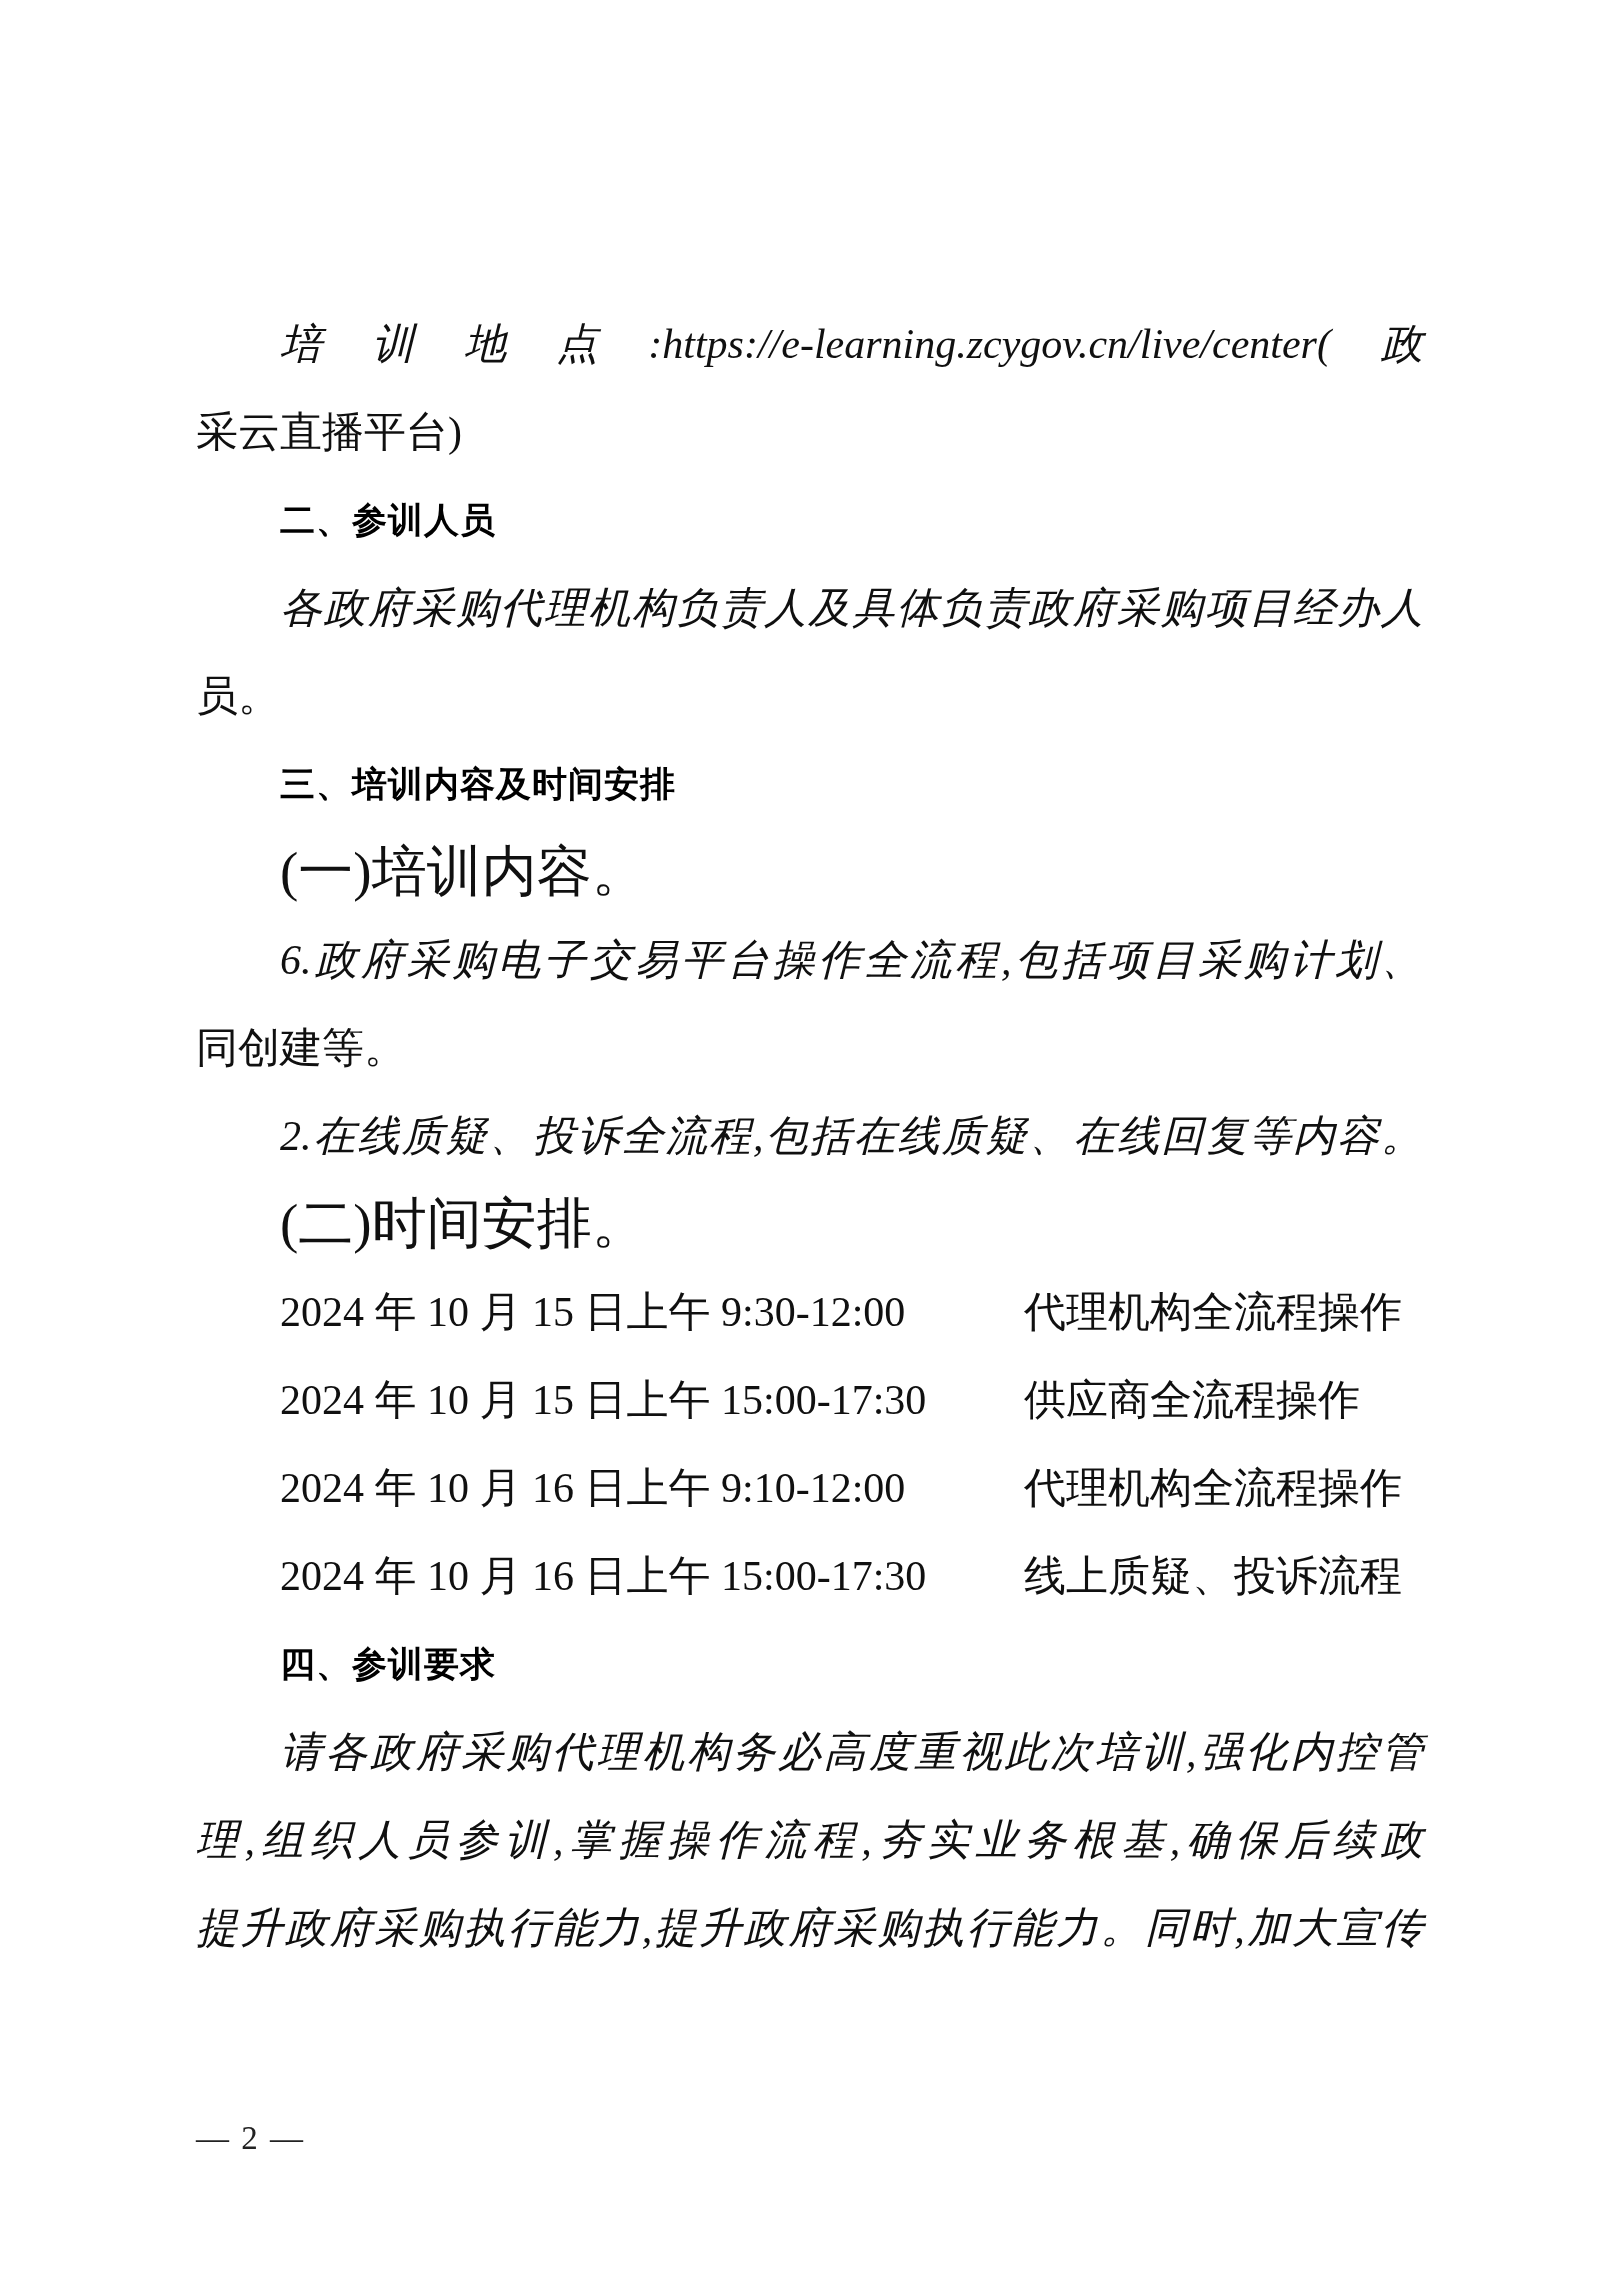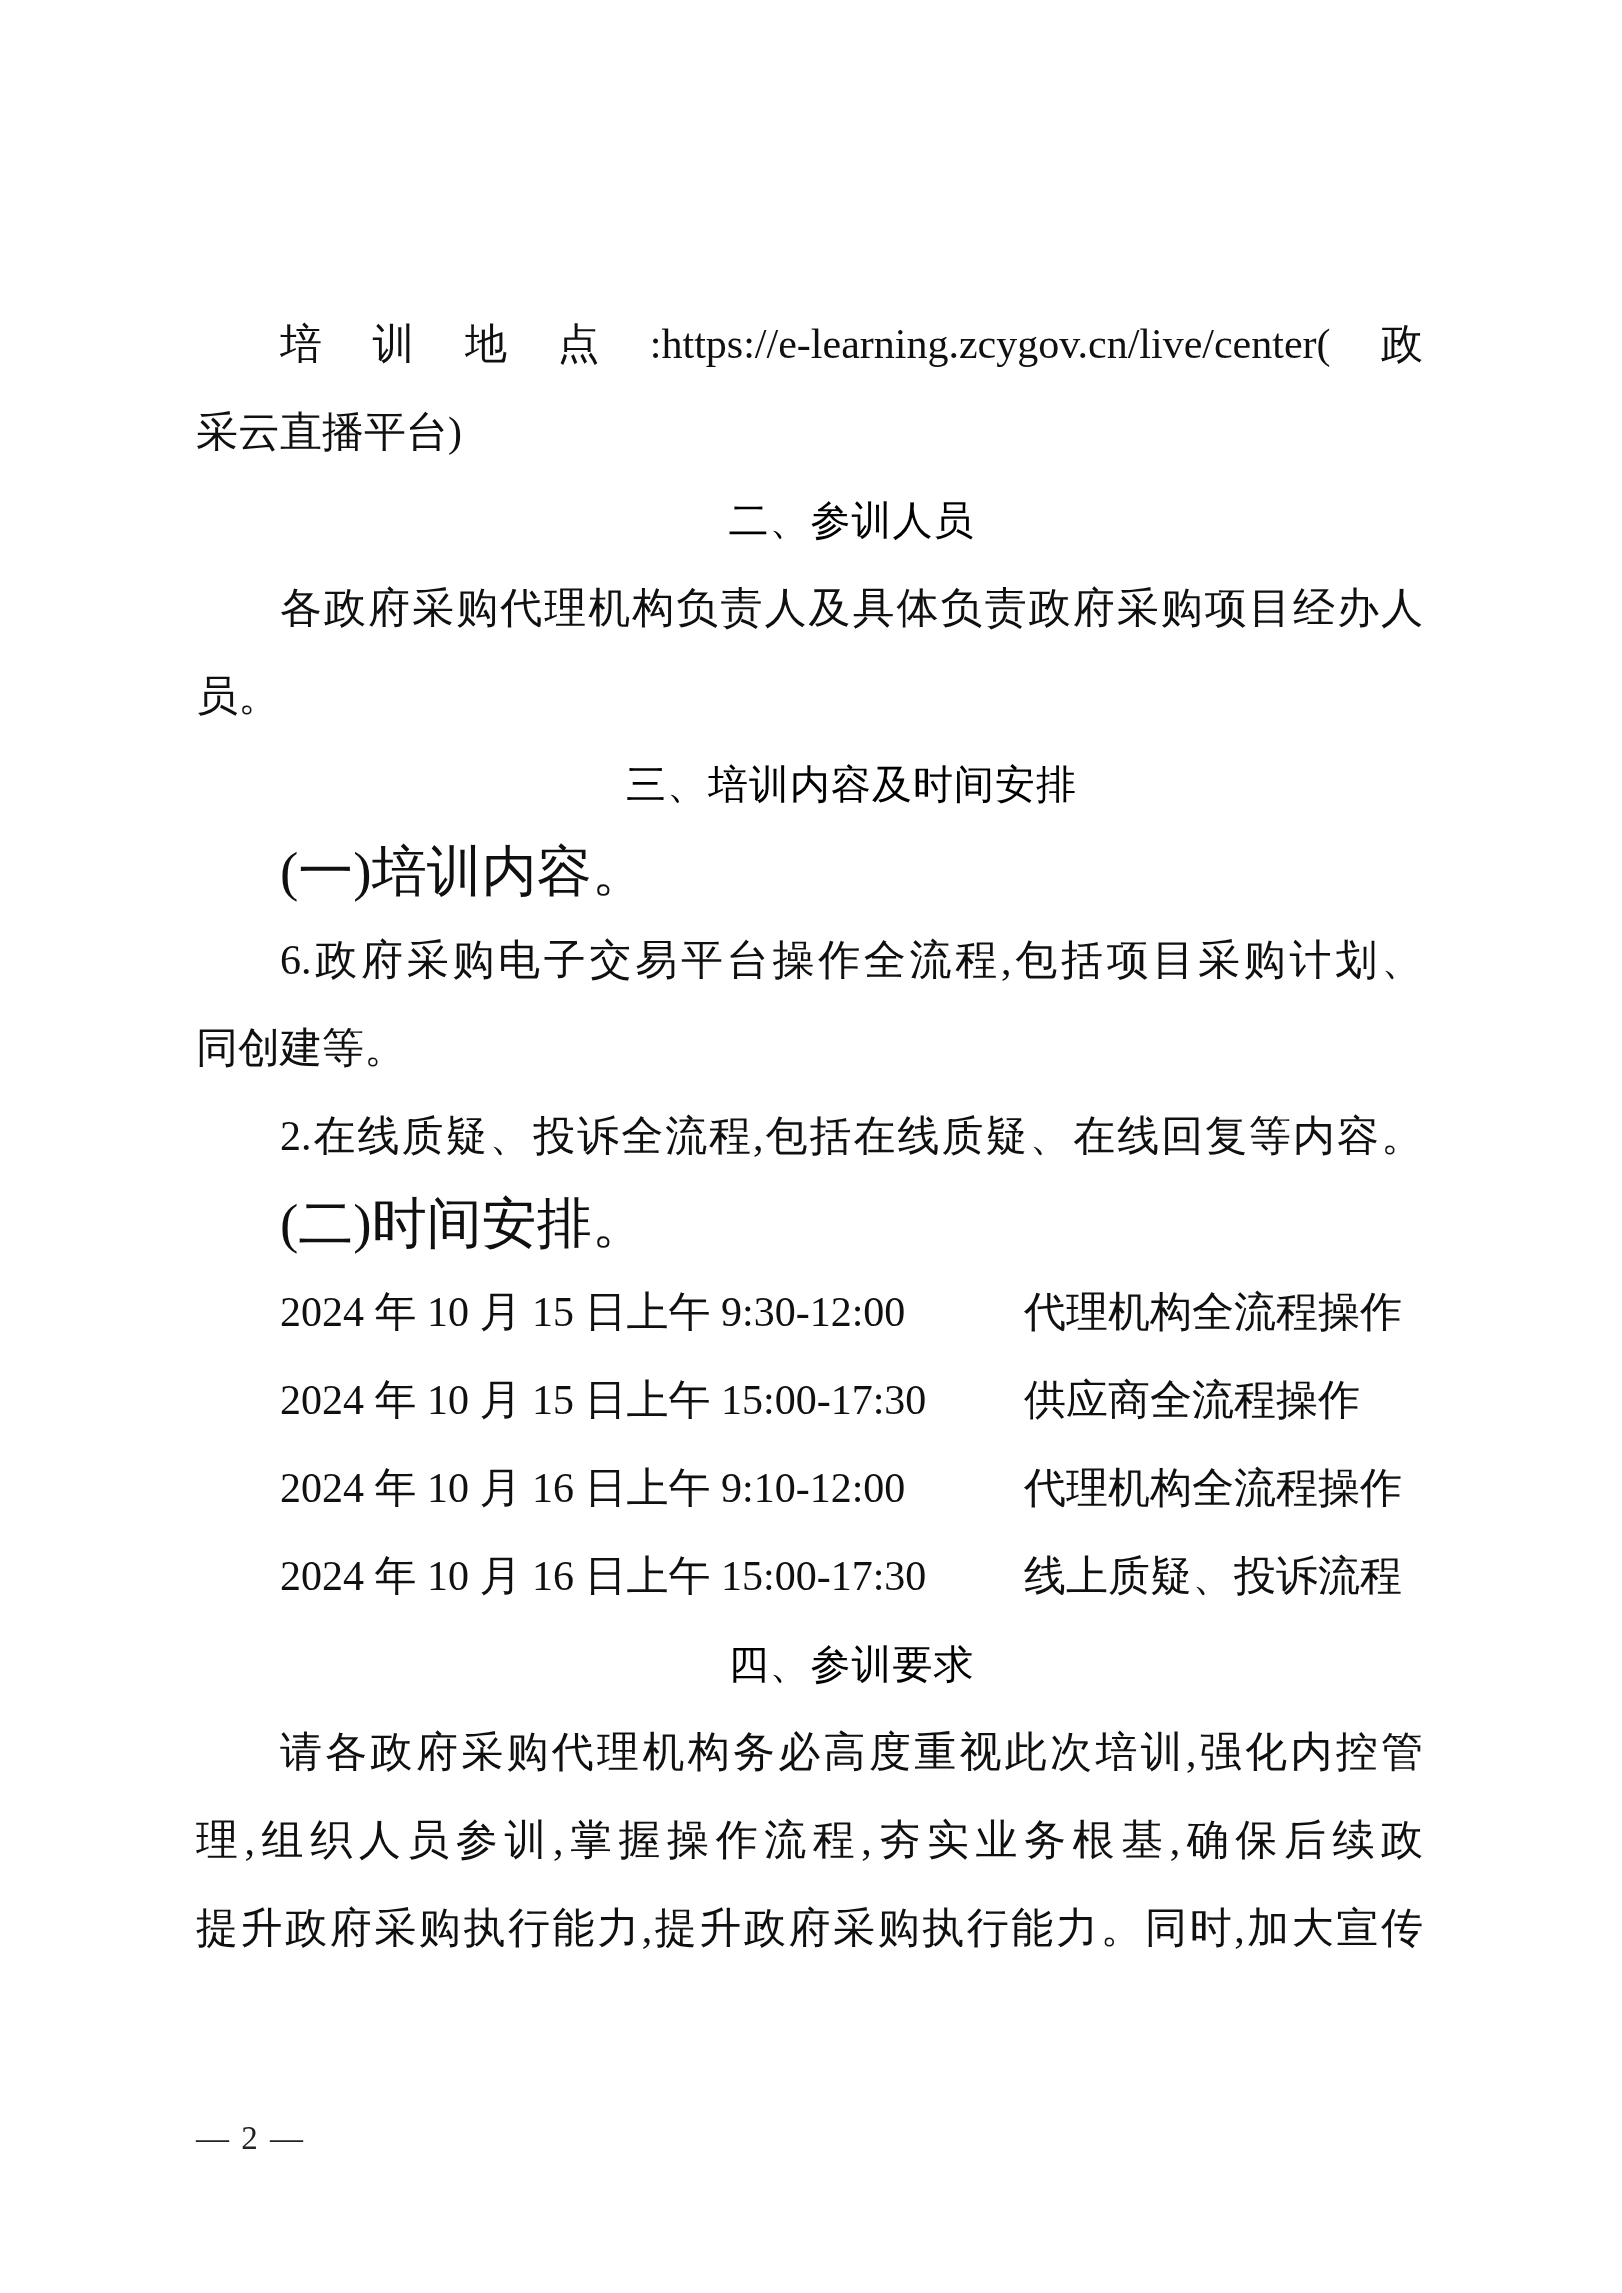--- a/index.html
+++ b/index.html
@@ -25,31 +25,31 @@
   .line {
     height: 88px;
     line-height: 88px;
     font-size: 42px;
     white-space: nowrap;
   }
   .line.fill {
     white-space: normal;
     text-align: justify;
     text-align-last: justify;
+    font-style: italic;
   }
   .line.indent {
     text-indent: 84px;
   }
   .line.heading {
     font-family: "Liberation Sans", sans-serif;
-    font-weight: 400;
-    font-size: 40px;
+    font-weight: 700;
+    font-size: 35px;
     letter-spacing: 1px;
     color: #000000;
-    text-align: center;
   }
   .line.subheading {
     font-size: 55px;
   }
   .sched-left {
     display: inline-block;
     width: 828px;
     text-indent: 84px;
   }
   .footer {

